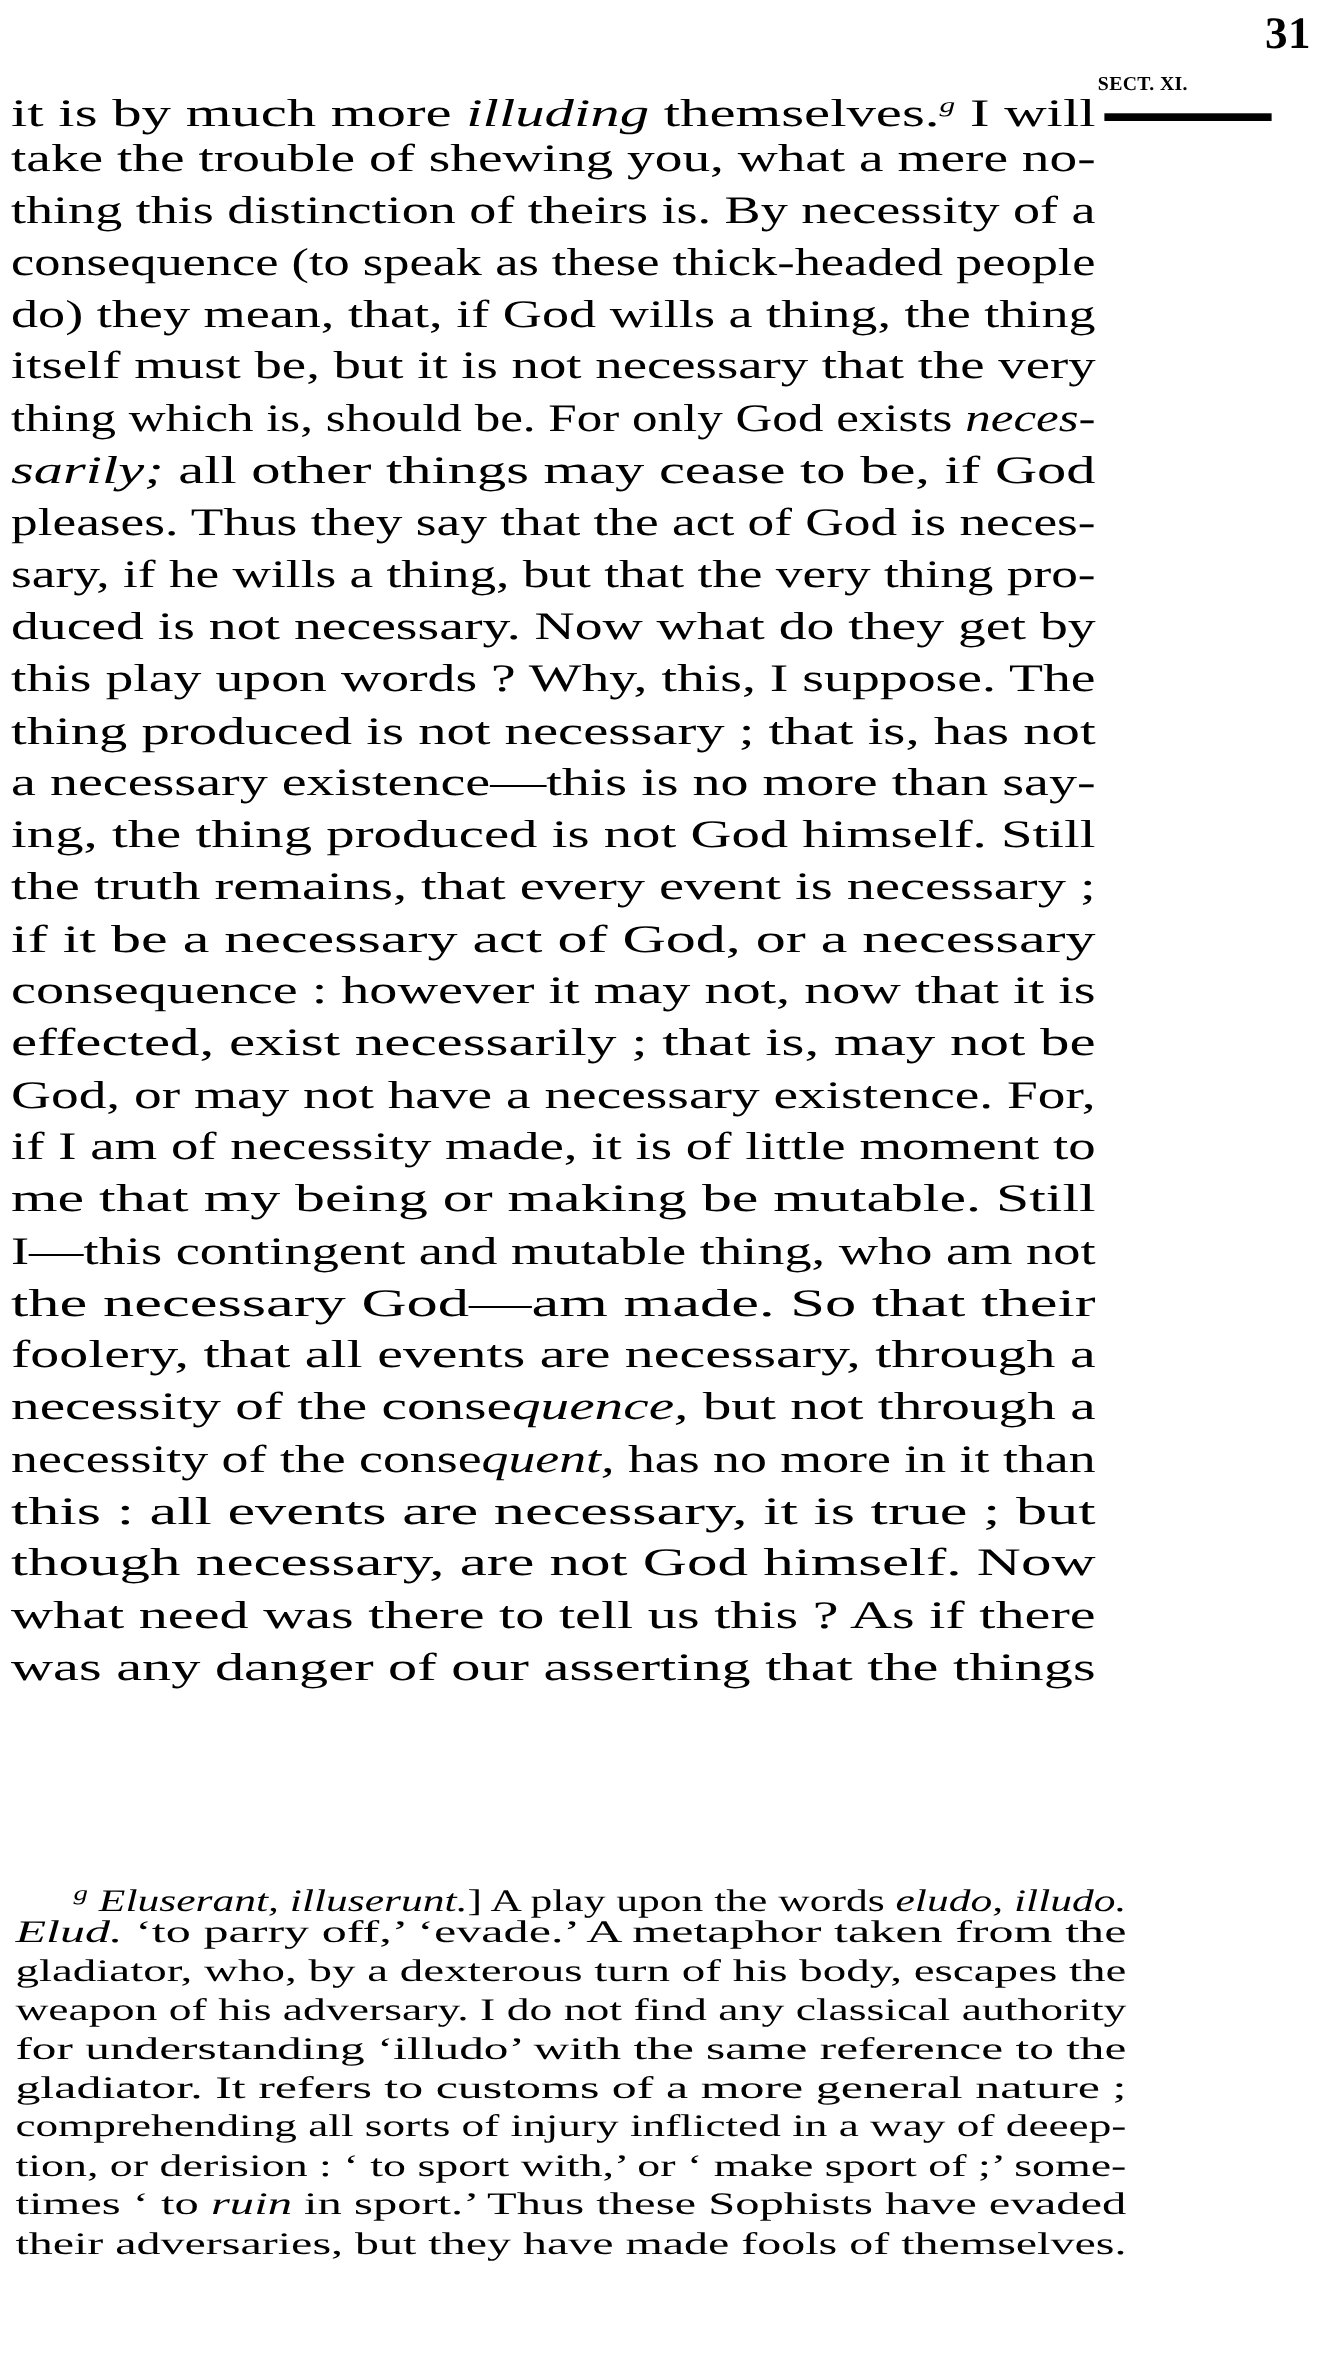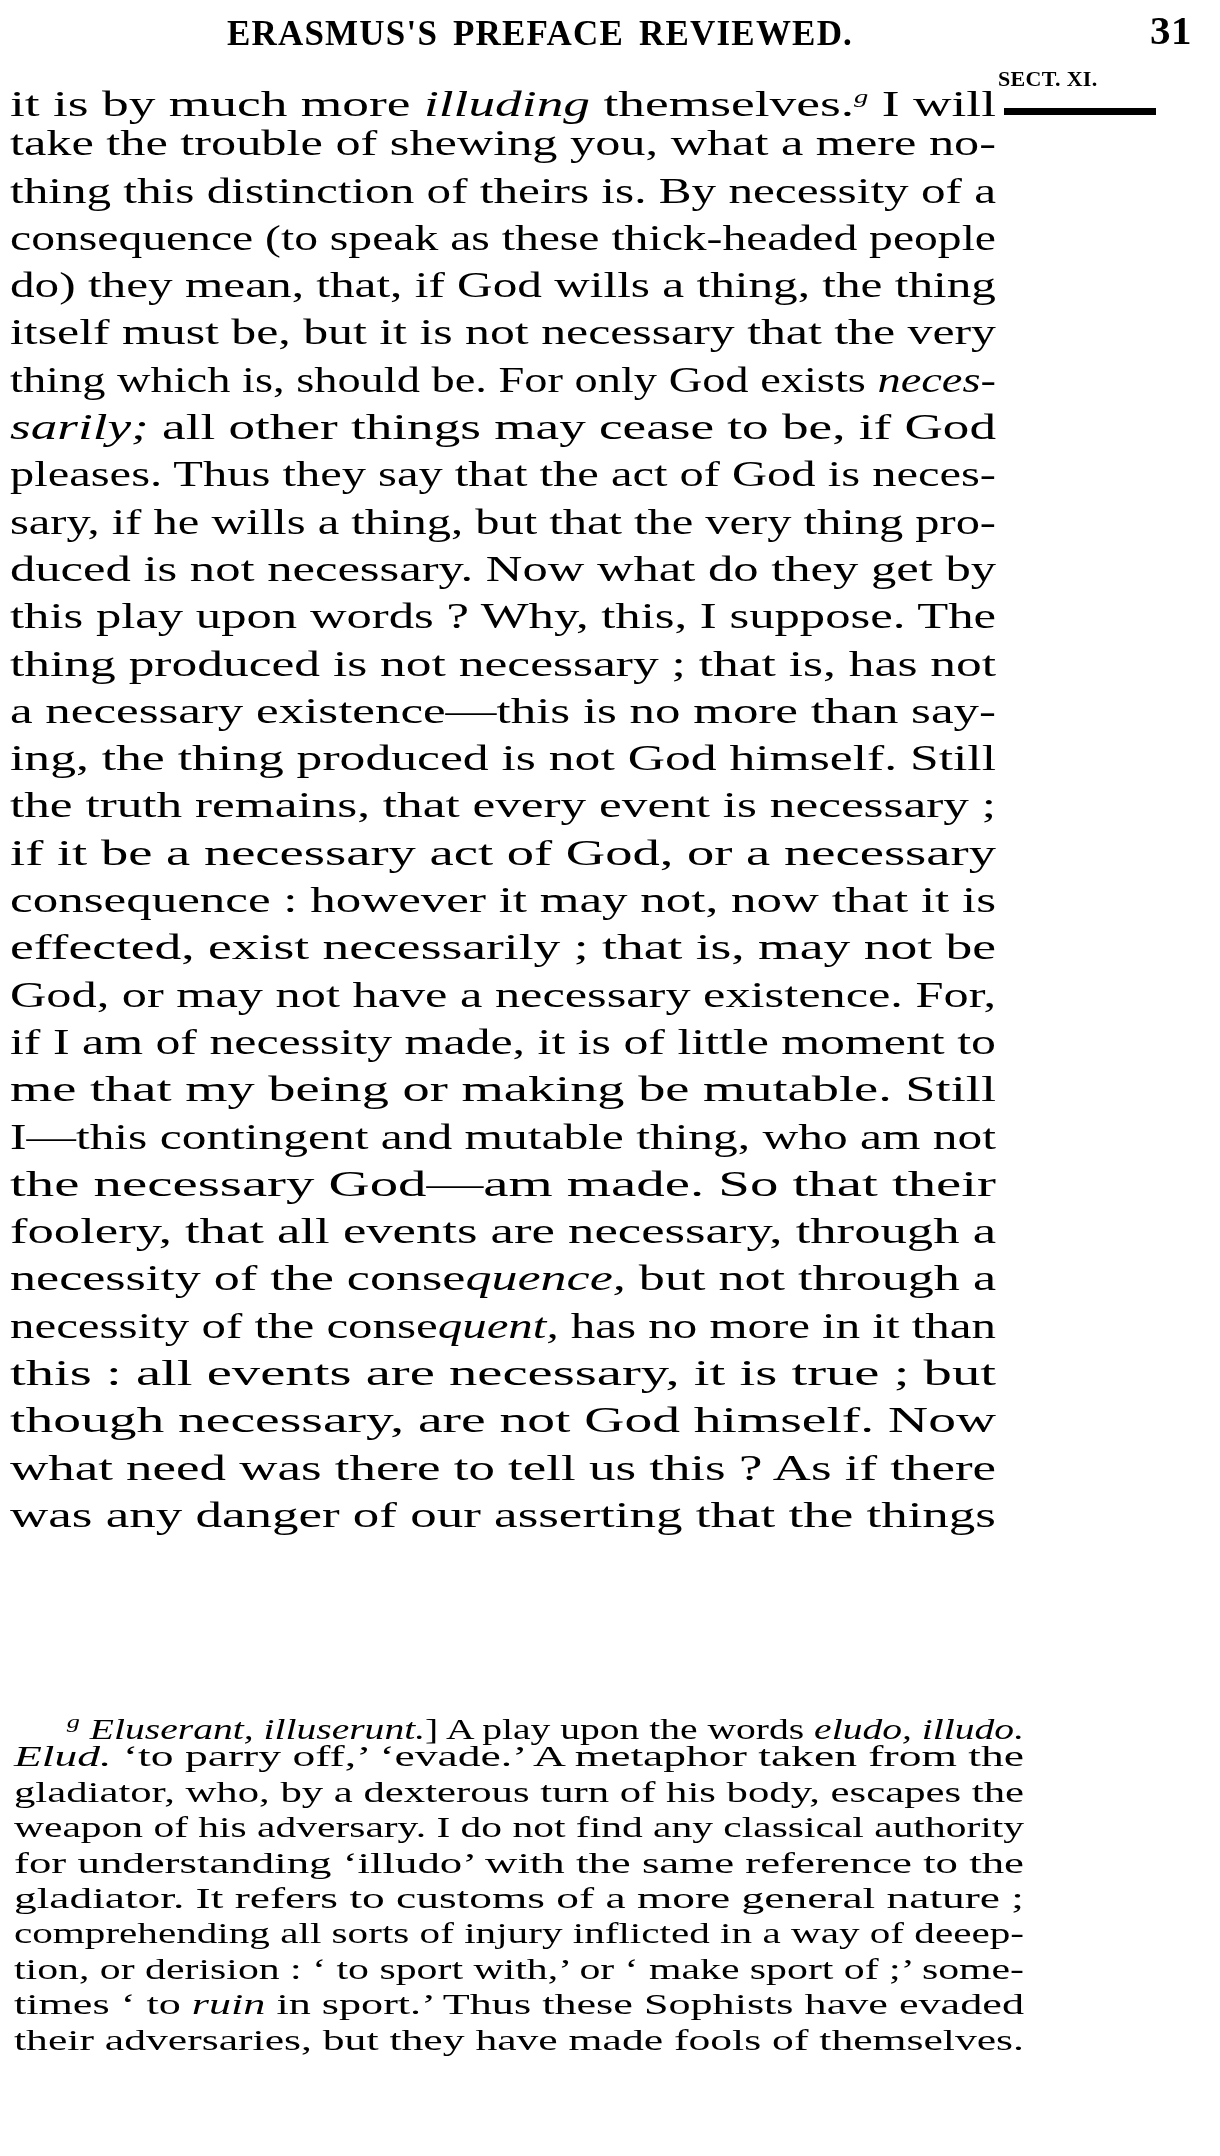--- a/index.html
+++ b/index.html
@@ -54,21 +54,21 @@
 
   
   .sidenote {
     position: absolute;
     right: 16px;
     top: 66px;
     width: 206px;
     text-align: left;
   }
   .sidenote-label {
-    font-size: 22px;
+    font-size: 18px;
     font-weight: 700;
     letter-spacing: 0.3px;
     white-space: nowrap;
     display: block;
     font-variant: small-caps;
   }
   .sidenote-rule {
     display: block;
     margin-top: 16px;
     margin-left: 6px;
@@ -142,21 +142,20 @@
     pointer-events: none;
     background: transparent;
   }
 </style>
 </head>
 <body>
 
 <div class="page">
 
   <div class="running-head">
-    <div class="head-title">ERASMUS'S PREFACE REVIEWED.</div>
     <div class="head-folio">31</div>
   </div>
 
   <div class="sidenote">
     <span class="sidenote-label">SECT. XI.</span>
     <span class="sidenote-rule"></span>
   </div>
 
   <div class="body-block" id="body-block">
       <div class="line" style="display: block; transform-origin: left top; transform: scaleX(1.5045);">it is by much  more <i>illuding</i>  themselves.<sup class="fn-marker">g</sup>   I  will</div>

